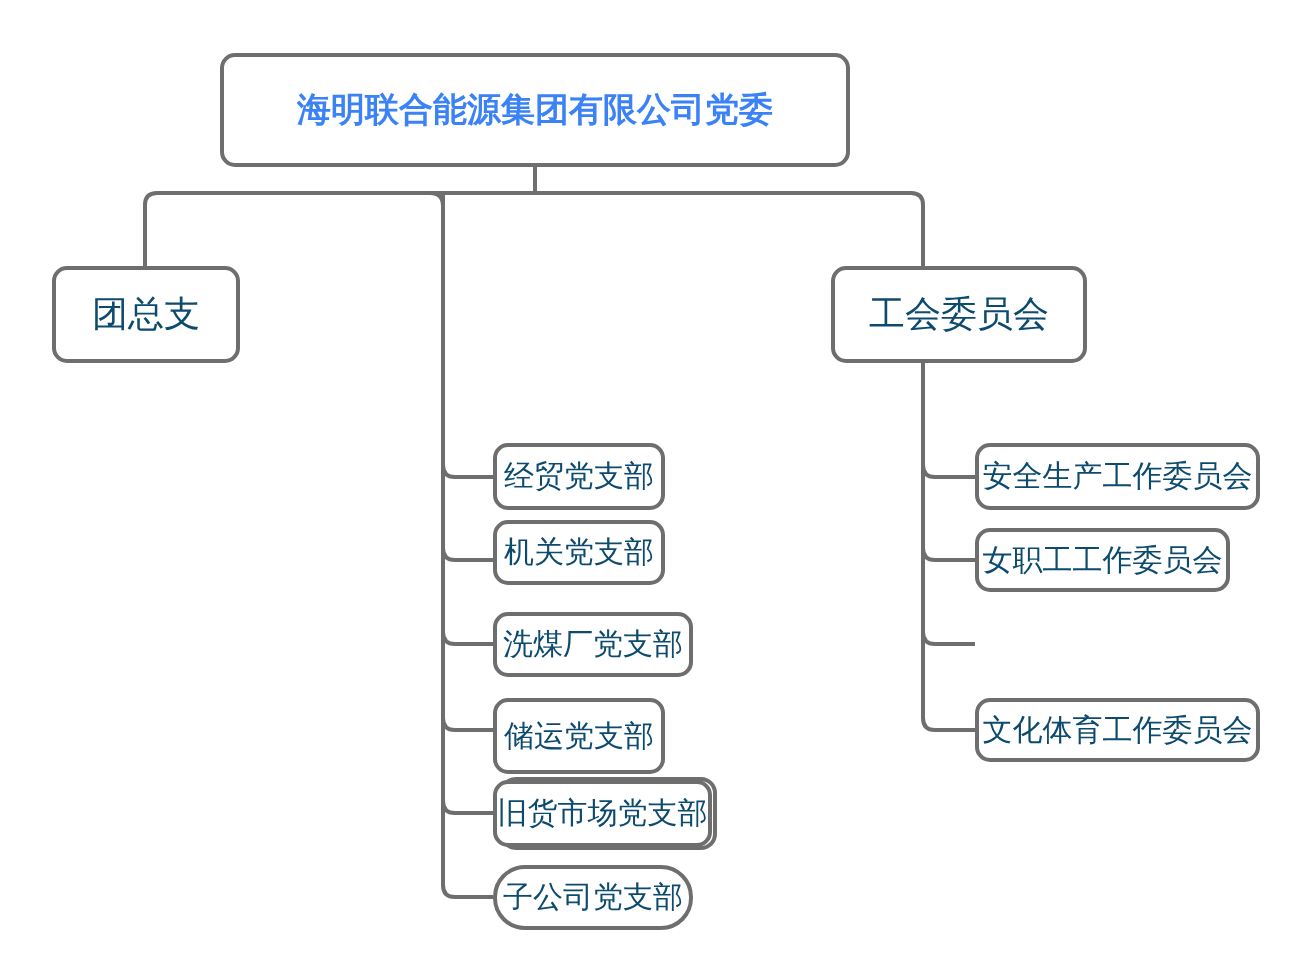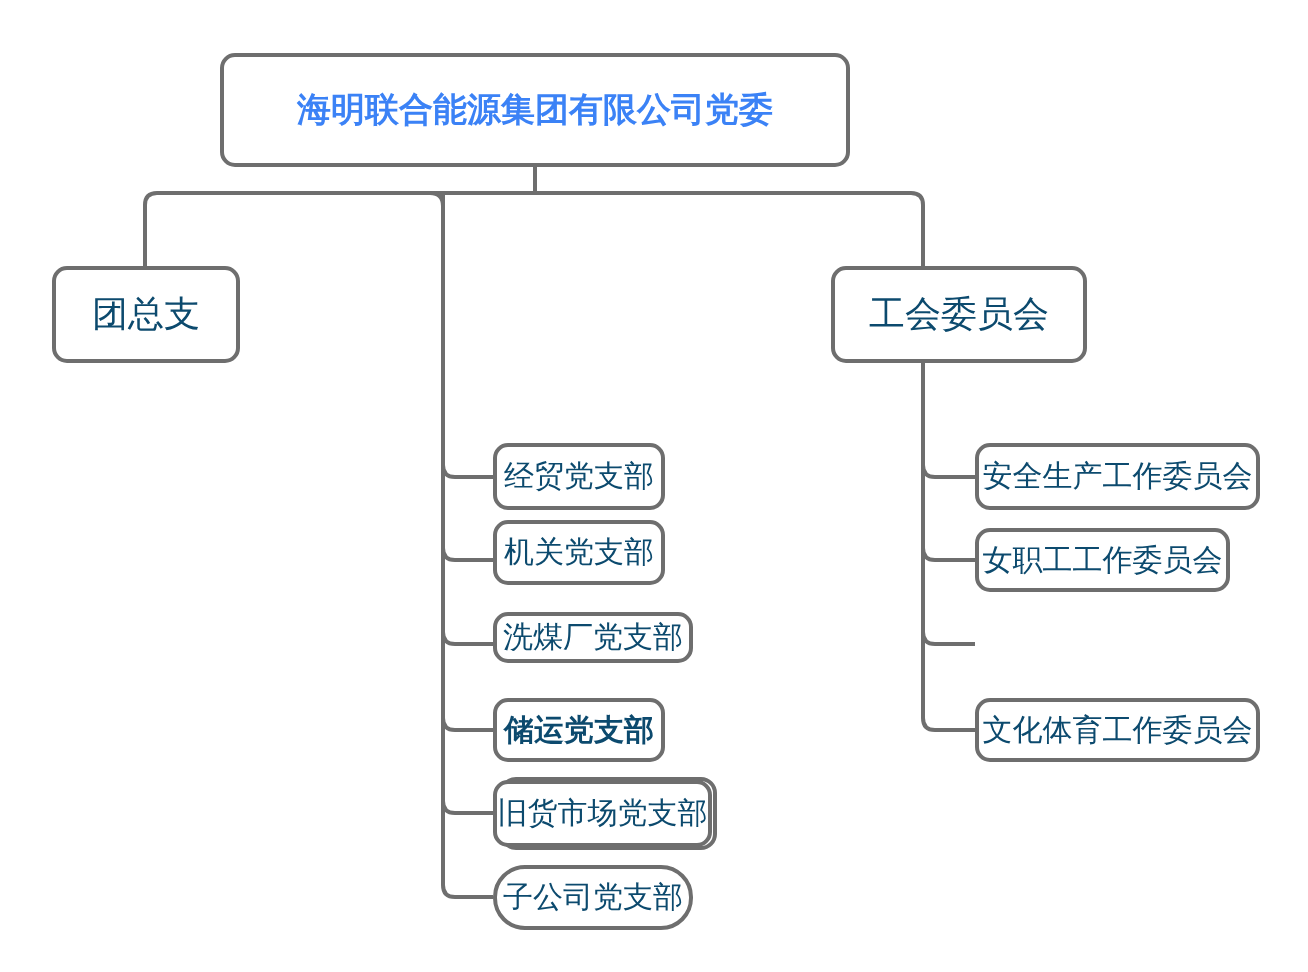--- a/index.html
+++ b/index.html
@@ -85,24 +85,24 @@
   <div class="node branch" style="left:797px;top:266px;width:256px;height:97px;margin-left:34px;">
     <span>工会委员会</span>
   </div>
 
   <div class="node leaf" style="left:493px;top:443px;width:172px;height:67px;">
     <span>经贸党支部</span>
   </div>
   <div class="node leaf" style="left:493px;top:520px;width:172px;height:65px;">
     <span>机关党支部</span>
   </div>
-  <div class="node leaf" style="left:493px;top:612px;width:200px;height:51px;">
+  <div class="node leaf" style="left:493px;top:612px;width:200px;height:65px;">
     <span>洗煤厂党支部</span>
   </div>
-  <div class="node leaf" style="left:493px;top:698px;width:172px;height:64px;font-weight:bold;">
+  <div class="node leaf" style="left:493px;top:698px;width:172px;height:76px;">
     <span>储运党支部</span>
   </div>
   <div class="node leaf" style="left:493px;top:780px;width:219px;height:67px;">
     <span>旧货市场党支部</span>
   </div>
   <div class="node leaf" style="left:493px;top:865px;width:200px;height:65px;border-radius:32px;">
     <span>子公司党支部</span>
   </div>
 
   <div class="node leaf" style="left:975px;top:443px;width:285px;height:67px;">

